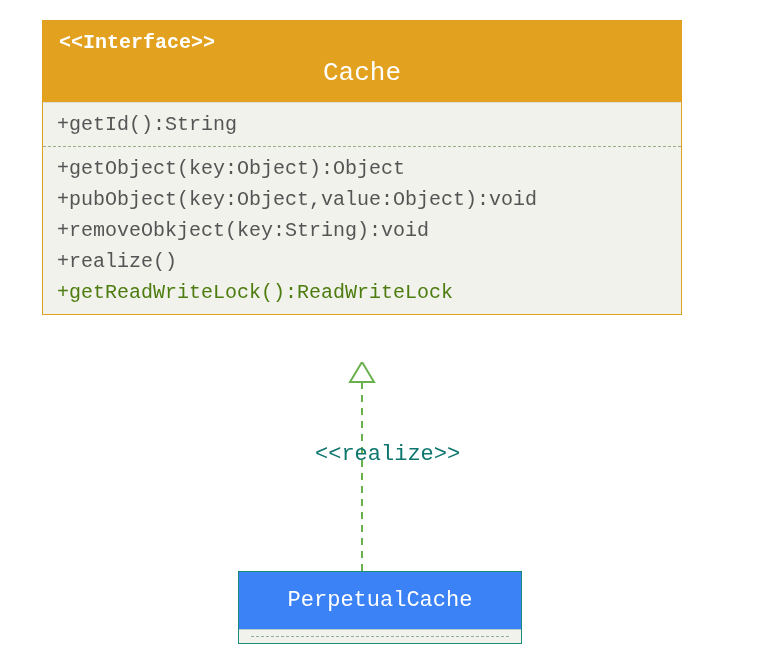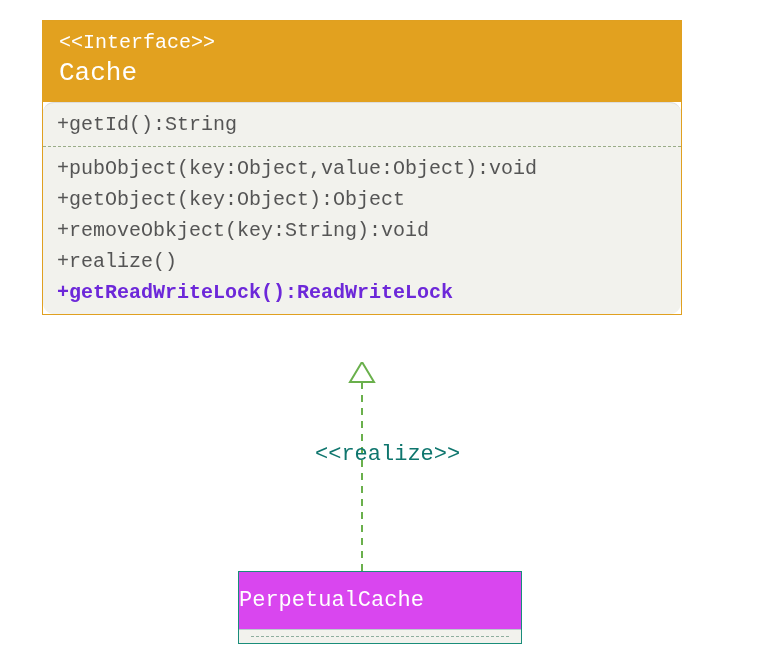--- a/index.html
+++ b/index.html
@@ -17,49 +17,47 @@
       width: 640px;
       border: 1px solid #e0a020;
     }
     .interface-header {
       background: #e2a11f;
       color: #ffffff;
       padding: 10px 16px 14px 16px;
     }
     .stereotype {
       font-size: 20px;
-      font-weight: normal;
+      font-weight: bold;
     }
     .interface-name {
       font-size: 26px;
-      text-align: left;
+      text-align: center;
       margin-top: 4px;
     }
     .interface-body {
       background: #f2f2ed;
       border-top: 1px solid #ddd;
-      border-radius: 11px;
     }
     .method-group-1 {
       padding: 6px 14px;
       border-bottom: 1px dashed #9aad89;
     }
     .method-group-2 {
       padding: 6px 14px;
     }
     .method {
       font-size: 20px;
       color: #555555;
       line-height: 1.55;
     }
     .method-green {
       font-size: 20px;
-      color: #6d28d9;
+      color: #4d7c0f;
       line-height: 1.55;
-      font-weight: bold;
     }
     .connector {
       position: absolute;
       left: 344px;
       top: 362px;
       width: 36px;
       height: 280px;
     }
     .realize-label {
       position: absolute;
@@ -69,24 +67,24 @@
       font-size: 22px;
     }
     .class-box {
       position: absolute;
       left: 238px;
       top: 571px;
       width: 284px;
       border: 1px solid #1a8d7a;
     }
     .class-header {
-      background: #d946ef;
+      background: #3b82f6;
       color: #ffffff;
       font-size: 22px;
-      text-align: left;
+      text-align: center;
       padding: 16px 0;
     }
     .class-body {
       background: #f2f2ed;
       height: 14px;
       border-top: 1px solid #b9cccc;
       position: relative;
     }
     .class-body::after {
       content: "";
@@ -103,22 +101,22 @@
 <div class="interface-box">
   <div class="interface-header">
     <div class="stereotype">&lt;&lt;Interface&gt;&gt;</div>
     <div class="interface-name">Cache</div>
   </div>
   <div class="interface-body">
     <div class="method-group-1">
       <div class="method">+getId():String</div>
     </div>
     <div class="method-group-2">
+      <div class="method">+getObject(key:Object):Object</div>
       <div class="method">+pubObject(key:Object,value:Object):void</div>
-      <div class="method">+getObject(key:Object):Object</div>
       <div class="method">+removeObkject(key:String):void</div>
       <div class="method">+realize()</div>
       <div class="method-green">+getReadWriteLock():ReadWriteLock</div>
     </div>
   </div>
 </div>
 
 <svg class="connector" width="36" height="280">
   <polygon points="18,0 6,20 30,20" fill="#ffffff" stroke="#6ab04c" stroke-width="2"></polygon>
   <line x1="18" y1="20" x2="18" y2="210" stroke="#6ab04c" stroke-width="2" stroke-dasharray="7,6"></line>

